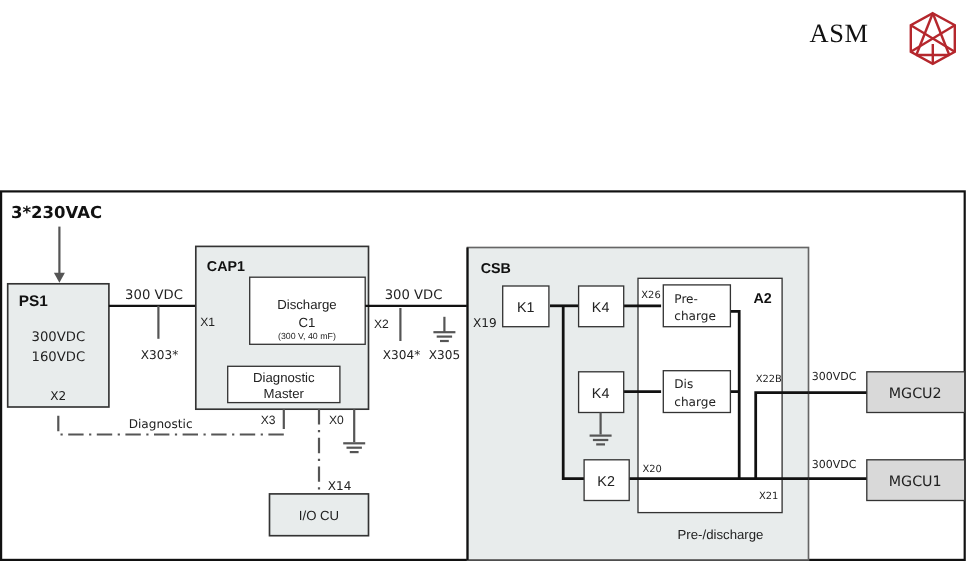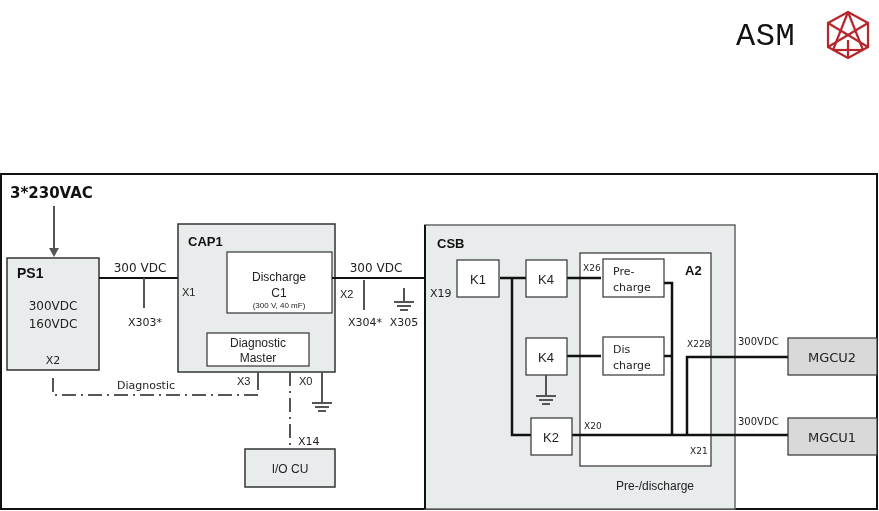--- a/index.html
+++ b/index.html
@@ -1,18 +1,18 @@
 <!DOCTYPE html>
 <html><head>
 <meta charset="utf-8">
 <style>
   html, body { margin: 0; padding: 0; background: #ffffff; }
   body { width: 879px; height: 511px; position: relative; overflow: hidden; font-family: "Liberation Sans", sans-serif; }
   #logo { position: absolute; left: 736px; top: 10px; width: 140px; height: 50px; }
-  #logo-text { position: absolute; left: 0; top: 8px; font-family: Liberation Mono, monospace; font-size: 32px; color: #111; letter-spacing: 0.5px; text-align: center; }
+  #logo-text { position: absolute; left: 0; top: 8px; font-family: Liberation Serif, serif; font-size: 24px; color: #111; letter-spacing: 0.5px; text-align: center; }
   #logo-mark { position: absolute; left: 87px; top: 0; }
   svg text { font-family: "Liberation Sans", sans-serif; }
   .cal { font-family: "DejaVu Sans", sans-serif; }
 </style>
 </head>
 <body>
 
 <div id="logo">
   <span id="logo-text">ASM</span>
   <svg id="logo-mark" width="50" height="50" viewBox="0 0 50 50">

